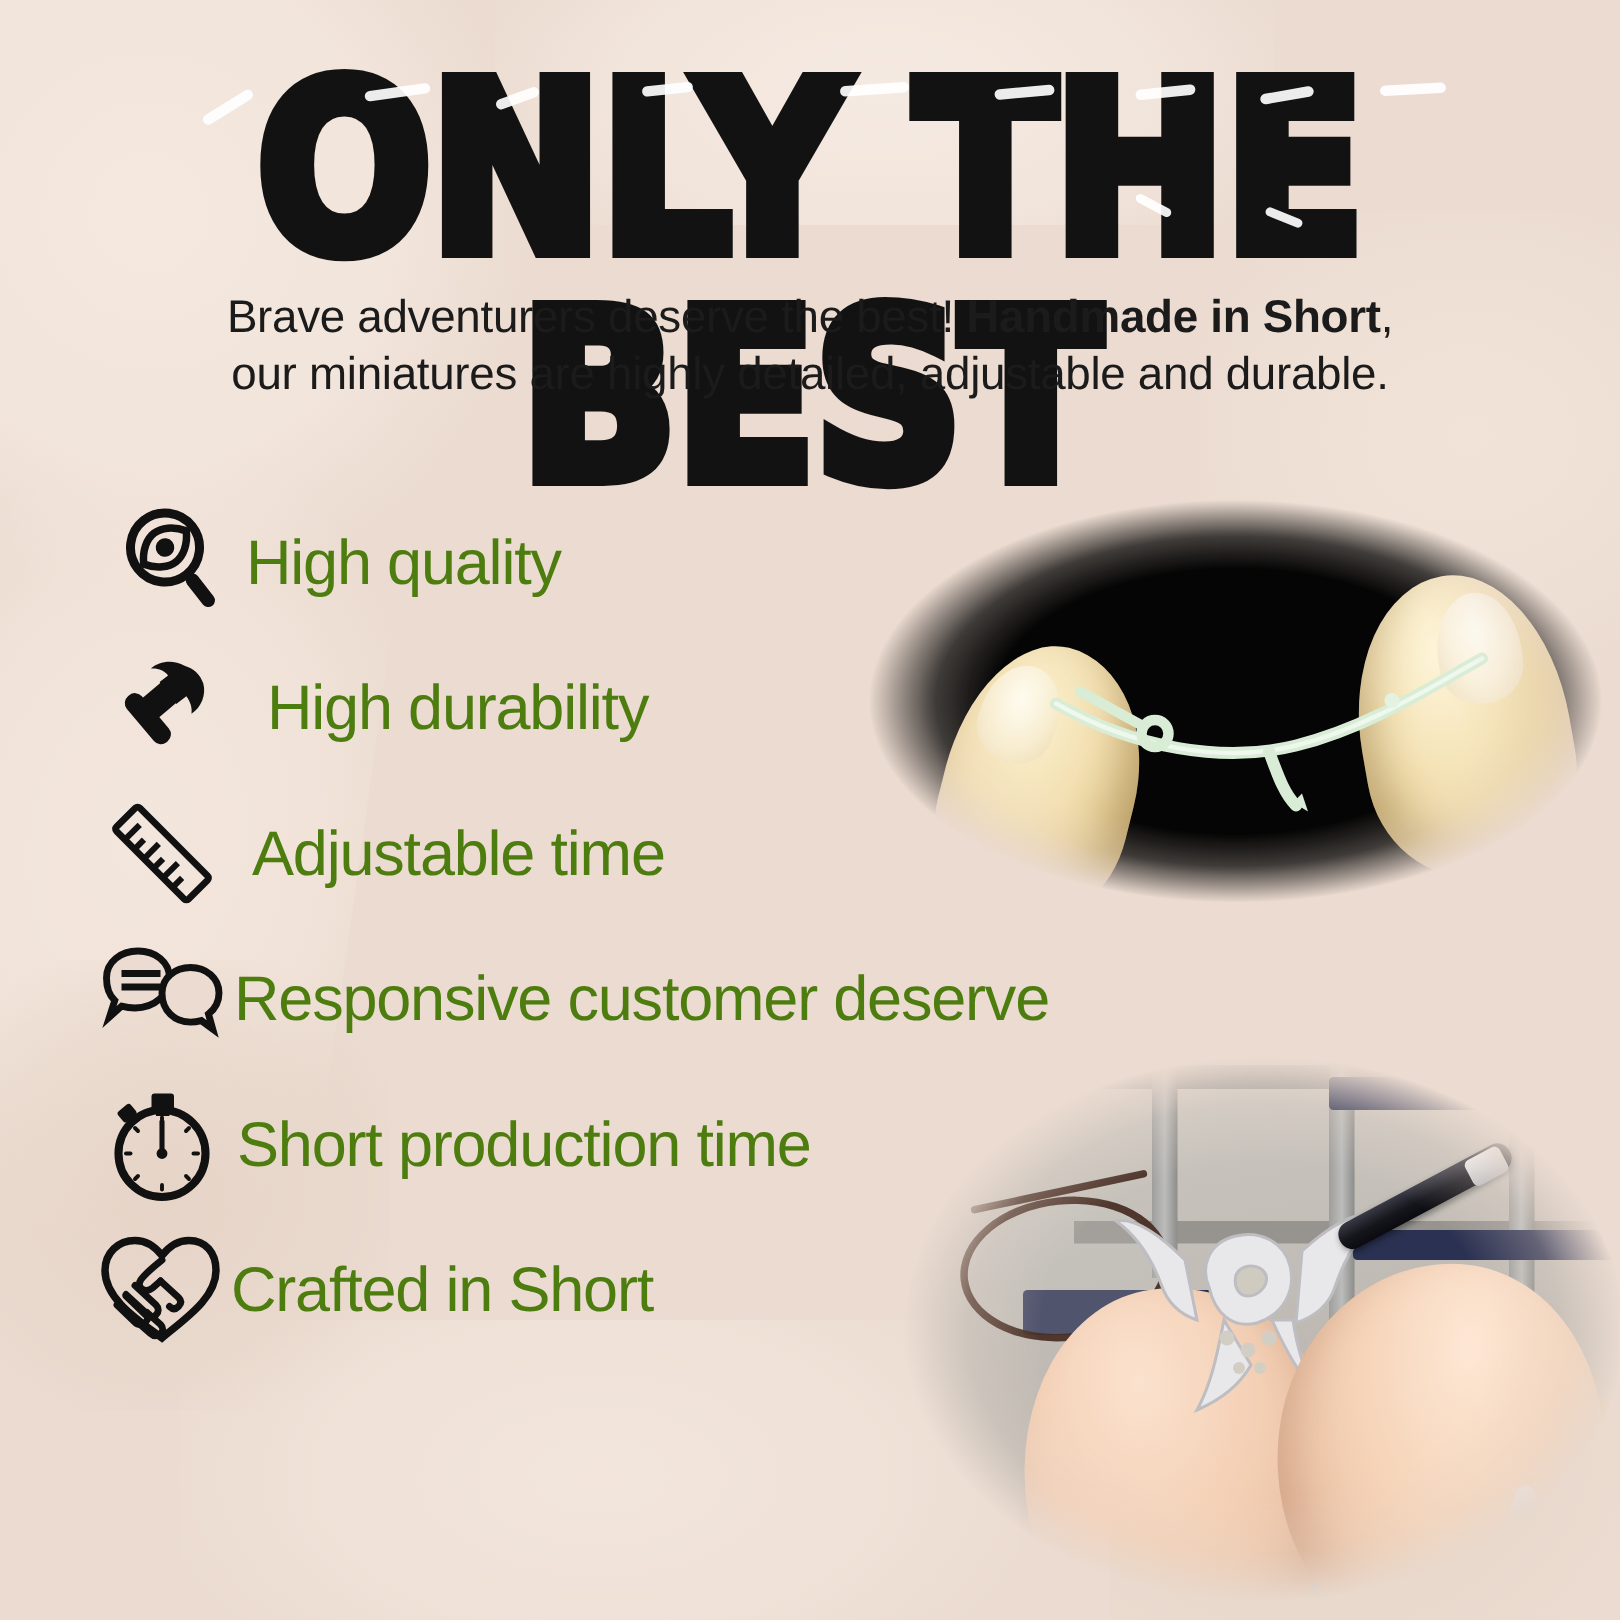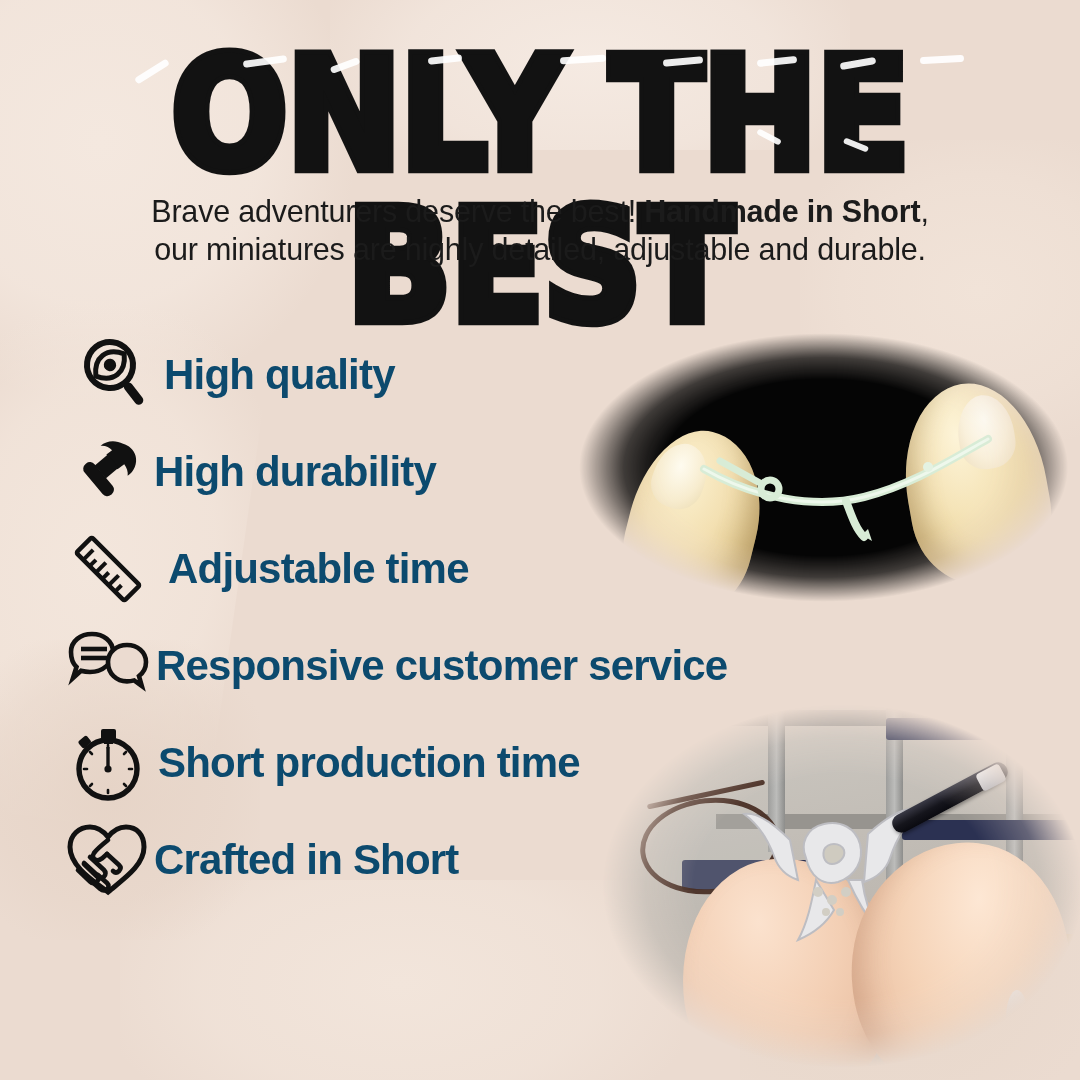--- a/index.html
+++ b/index.html
@@ -68,25 +68,25 @@
   }
   .subtitle b{font-weight:bold;}
 
   
   .features{position:absolute;left:62px;top:326px;width:760px;}
   .frow{position:relative;height:97px;display:flex;align-items:center;}
   .ficon{width:92px;min-width:92px;height:92px;display:flex;align-items:center;justify-content:center;}
   .ficon svg{display:block;}
   .flabel{
     font-family:"Liberation Sans", sans-serif;
-    font-weight:bold;font-size:42px;color:#0c4a6e;letter-spacing:-0.8px;
+    font-weight:normal;font-size:42px;color:#4d7c0f;letter-spacing:-0.8px;
     white-space:nowrap;margin-left:4px;
   }
   .frow.r1 .flabel{margin-left:10px;}
-  .frow.r2 .flabel{margin-left:0;}
+  .frow.r2 .flabel{margin-left:24px;}
   .frow.r3 .flabel{margin-left:14px;}
   .frow.r4 .flabel{margin-left:2px;}
   .frow.r5 .flabel{margin-left:4px;text-align:center;}
   .frow.r6 .flabel{margin-left:0px;}
 
   
   .photo{position:absolute;overflow:hidden;}
 
   
   #photo-top{
@@ -273,21 +273,21 @@
 
     <div class="frow r4">
       <span class="ficon">
         <svg width="88" height="84" viewBox="0 0 88 84">
           <path d="M46 16c0 11-10 20-23 20-3 0-6-.4-9-1.2L6 42l3.5-11C6 27.7 4 22.2 4 16 4 5 13.6-2 25-2s21 7 21 18z" transform="translate(3,12)" fill="#EBDBD0" stroke="#111" stroke-width="4.6"></path>
           <line x1="17" y1="25" x2="43" y2="25" stroke="#111" stroke-width="4.6"></line>
           <line x1="17" y1="34" x2="43" y2="34" stroke="#111" stroke-width="4.6"></line>
           <path d="M44 38c0-10 8.6-17 19-17s19 7 19 17c0 5.6-2.6 10.6-7 14l2.8 10-7.6-5.6c-2.2.6-4.6 1-7.2 1-10.4 0-19-7.4-19-19.4z" fill="#EBDBD0" stroke="#111" stroke-width="4.6"></path>
         </svg>
       </span>
-      <span class="flabel">Responsive customer service</span>
+      <span class="flabel">Responsive customer deserve</span>
     </div>
 
     <div class="frow r5">
       <span class="ficon">
         <svg width="84" height="84" viewBox="0 0 84 84">
           <circle cx="42" cy="48" r="29" fill="none" stroke="#111" stroke-width="5.4"></circle>
           <rect x="35" y="8" width="15" height="11" rx="2" fill="#111"></rect>
           <rect x="38" y="17" width="9" height="6" fill="#111"></rect>
           <rect x="13" y="17" width="11" height="9" rx="2" fill="#111" transform="rotate(-40 18 21)"></rect>
           <line x1="42" y1="48" x2="42" y2="26" stroke="#111" stroke-width="3.4"></line>

